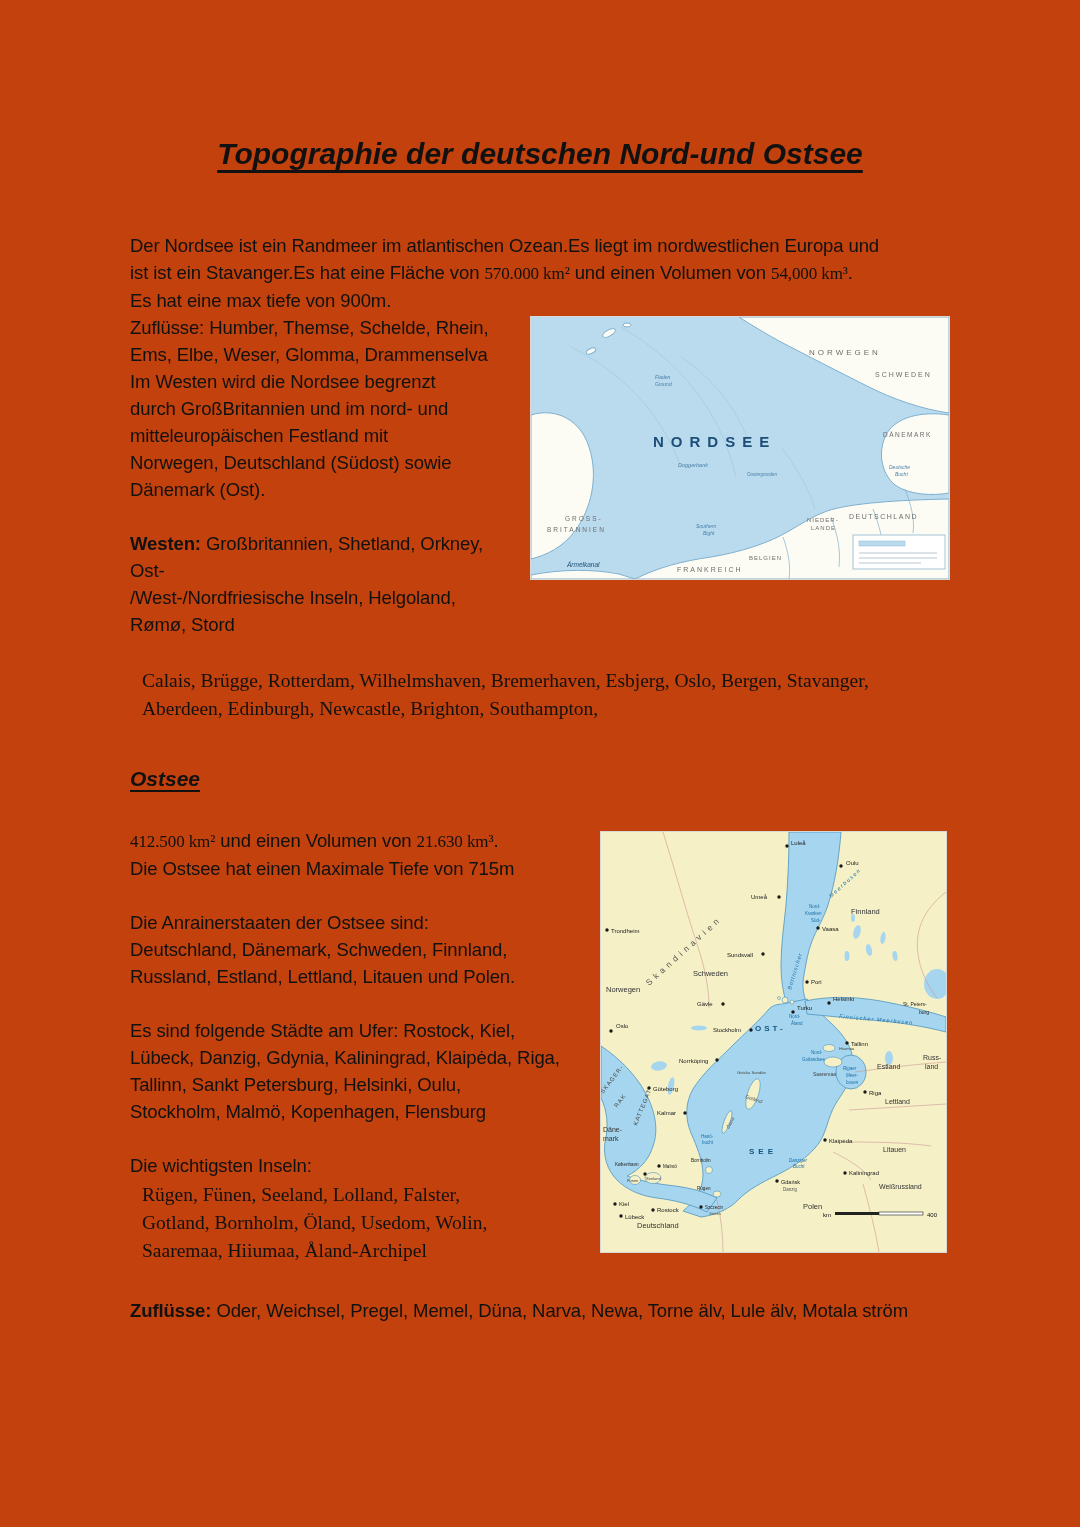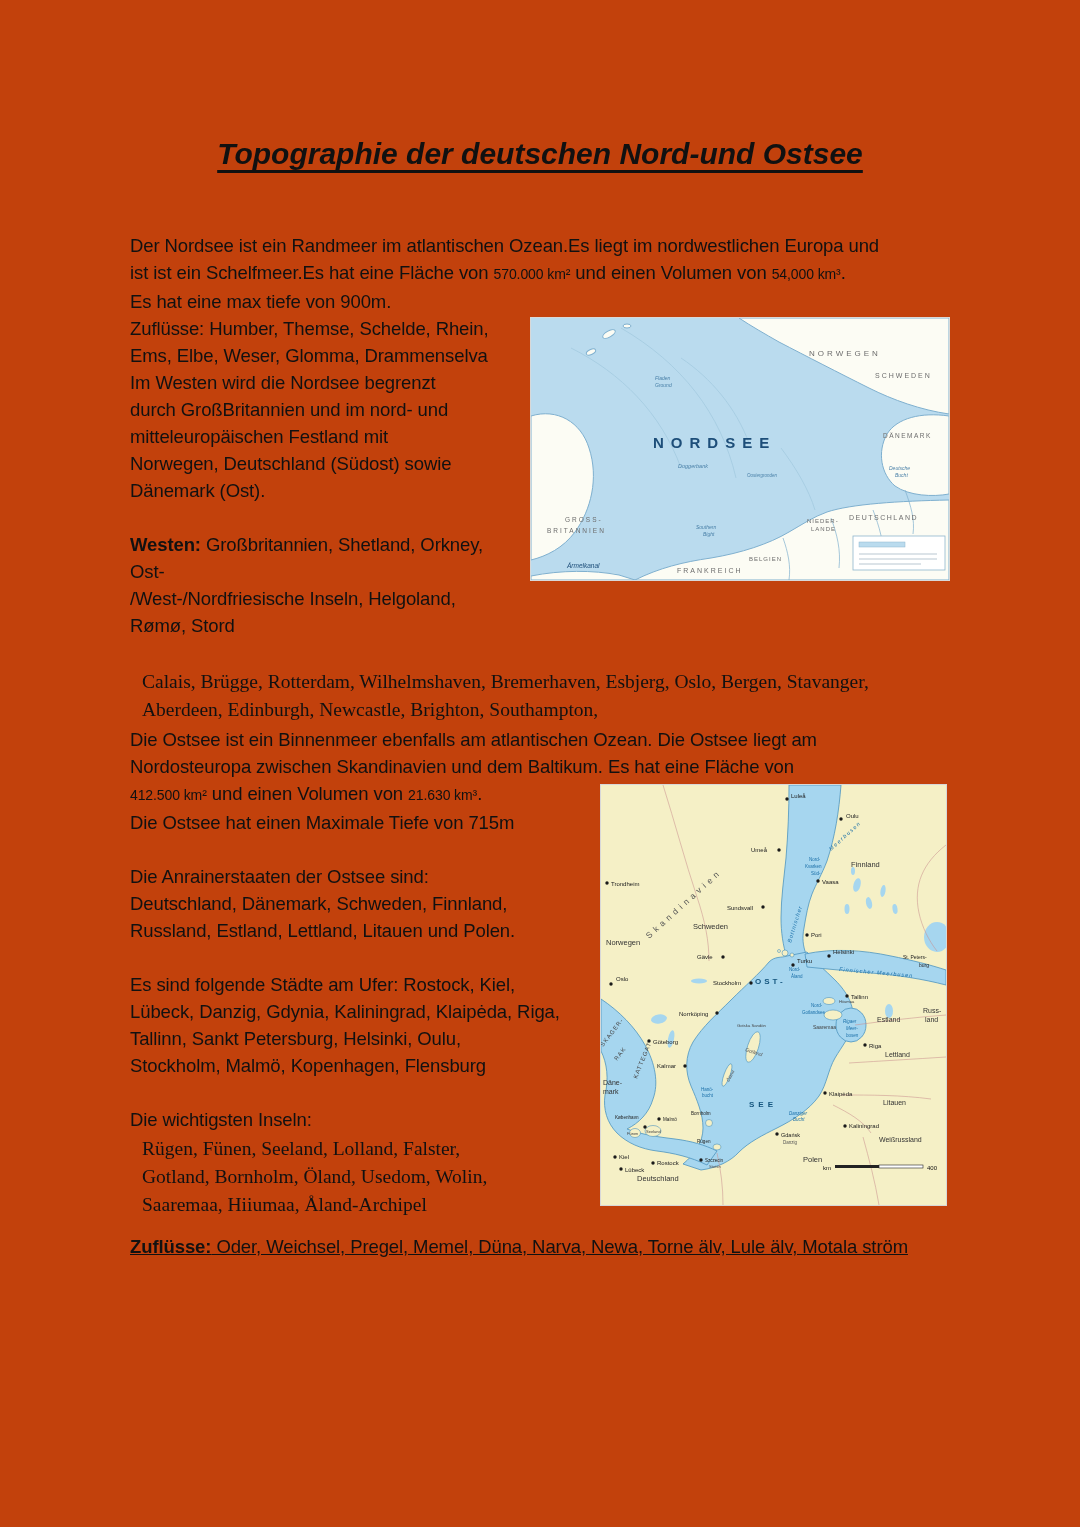--- a/index.html
+++ b/index.html
@@ -6,46 +6,46 @@
   .page { position:relative; width:1080px; height:1527px; background:#c2410c;
           font-family:"Liberation Sans", sans-serif; color:#111; overflow:hidden; }
   .content { position:absolute; left:130px; top:135px; width:820px; }
 
   .title { text-align:center; margin:0 0 60px 0; }
   .title span { font-size:30px; font-weight:bold; font-style:italic;
                 text-decoration:underline; text-decoration-thickness:2.5px; text-underline-offset:6px; }
 
   .body { font-size:18.5px; line-height:27px; margin:0; letter-spacing:-0.1px; }
   .preline { white-space:pre-line; }
-  .num { font-family:Liberation Sans, sans-serif; font-size:14px; }
+  .num { font-family:Liberation Serif, serif; font-size:17px; }
   .serif { font-family:"Liberation Serif", serif; font-size:19.5px; line-height:28px;
            margin:2px; padding-left:10px; white-space:pre-line; color:#111; }
   .narrow1 { width:388px; }
   .narrow2 { width:452px; }
   .gap { height:27px; }
   .rel { position:relative; }
   .subhead { font-size:21px; font-weight:bold; font-style:italic; text-decoration:underline;
              text-underline-offset:4px; margin:44px 0 36px 0; }
-  .zufl { margin-top:14px;text-decoration:underline; }
+  .zufl { margin-top:32px; }
   .map { border:1px solid #d8d8d8; }
   .map1 { position:absolute; top:2px; right:0; width:418px; height:262px; }
   .map2 { position:absolute; top:4px; right:3px; width:345px; height:420px; }
   svg text { font-family:"Liberation Sans", sans-serif; }
 </style>
 </head>
 <body>
 
 <div class="page">
   <div class="content">
 
     <h1 class="title"><span>Topographie der deutschen Nord-und Ostsee</span></h1>
 
     <p class="body">
       <span>Der Nordsee ist ein Randmeer im atlantischen Ozean.Es liegt im nordwestlichen Europa und</span><br>
-      <span>ist ist ein Schelfmeer.Es hat eine Fläche von </span><span class="num">570.000 km²</span><span> und einen Volumen von </span><span class="num">54,000 km³</span><span>.</span><br>
+      <span>ist ist ein Stavanger.Es hat eine Fläche von </span><span class="num">570.000 km²</span><span> und einen Volumen von </span><span class="num">54,000 km³</span><span>.</span><br>
       <span>Es hat eine max tiefe von 900m.</span>
     </p>
 
     <div class="rel">
       <svg class="map map1" viewBox="0 0 418 262" preserveAspectRatio="none">
         <rect width="418" height="262" fill="#badbee"></rect>
         <g stroke="#a3cadf" fill="none" stroke-width="0.8">
           <path d="M40,30 C90,55 130,95 150,150"></path>
           <path d="M90,10 C150,45 190,95 205,160"></path>
           <path d="M250,130 C265,150 278,172 284,192"></path>
@@ -106,23 +106,22 @@
       <div class="gap"></div>
       <p class="body preline narrow1"><b>Westen:</b><span> Großbritannien, Shetland, Orkney, Ost-
 /West-/Nordfriesische Inseln, Helgoland,
 Rømø, Stord</span></p>
     </div>
 
     <div class="gap"></div>
     <p class="serif">Calais, Brügge, Rotterdam, Wilhelmshaven, Bremerhaven, Esbjerg, Oslo, Bergen, Stavanger,
 Aberdeen, Edinburgh, Newcastle, Brighton, Southampton,</p>
 
-
-    <p class="body preline">Die Ostsee ist ein Binnenmeer ebenfalls am atlantischen Ozean. Die Ostsee liegt am
-Nordosteuropa zwischen Skandinavien und dem Baltikum. Es hat eine Fläche von</p>
+    <h2 class="subhead"><span>Ostsee</span></h2>
+
 
     <div class="rel">
       <svg class="map map2" viewBox="0 0 345 420" preserveAspectRatio="none">
         <rect width="345" height="420" fill="#f5f0c6"></rect>
         <g fill="#a6d6ef" stroke="#4d94bf" stroke-width="0.8">
           <path d="M188,0 L240,0 C238,26 234,52 226,76 C221,89 215,99 211,109 C207,119 205,131 203,143 C201,153 202,161 205,169 L186,173 C182,161 180,147 180,133 C180,113 183,93 185,73 C187,49 188,25 188,0 Z"></path>
           <path d="M186,171 L206,167 C214,177 224,185 234,195 C246,207 254,221 252,237 C250,251 241,261 234,273 C227,285 226,299 218,311 C208,325 192,335 176,343 C162,350 148,357 138,367 C130,376 116,383 100,385 L82,379 C94,369 102,357 102,343 C102,329 96,315 90,301 C84,287 84,271 92,257 C102,241 116,229 130,215 C144,201 158,189 168,177 C174,171 180,173 186,171 Z"></path>
           <path d="M204,169 C232,163 262,165 290,171 C310,175 330,180 345,185 L345,200 C322,194 296,190 270,188 C248,186 226,184 206,182 Z"></path>
           <ellipse cx="250" cy="240" rx="15" ry="17"></ellipse>
           <path d="M0,214 C18,226 34,242 44,260 C54,278 58,298 52,314 C48,328 38,338 26,344 C42,350 58,352 74,354 C90,356 104,360 116,366 L106,380 C90,372 72,368 56,366 C40,364 26,358 16,348 C6,338 2,324 4,310 C8,294 6,278 0,266 Z"></path>

